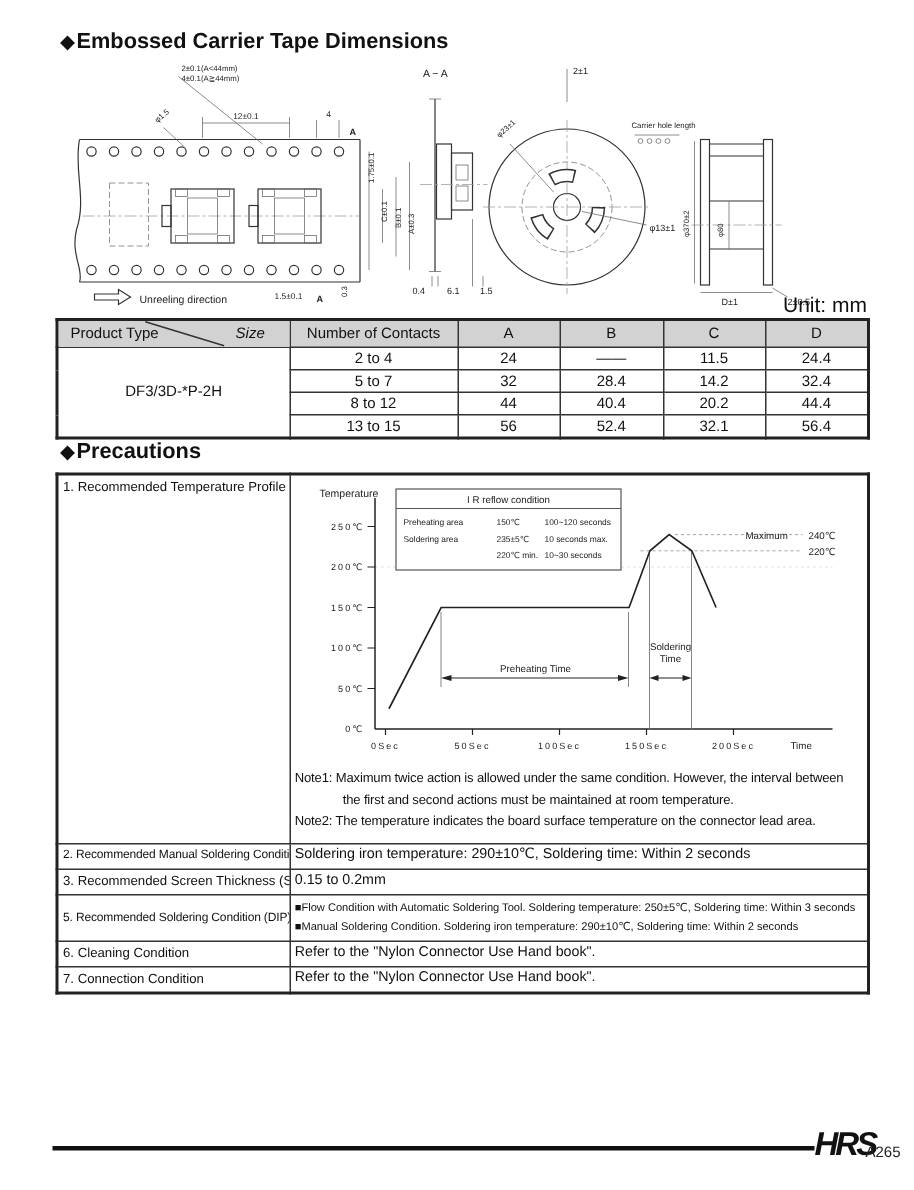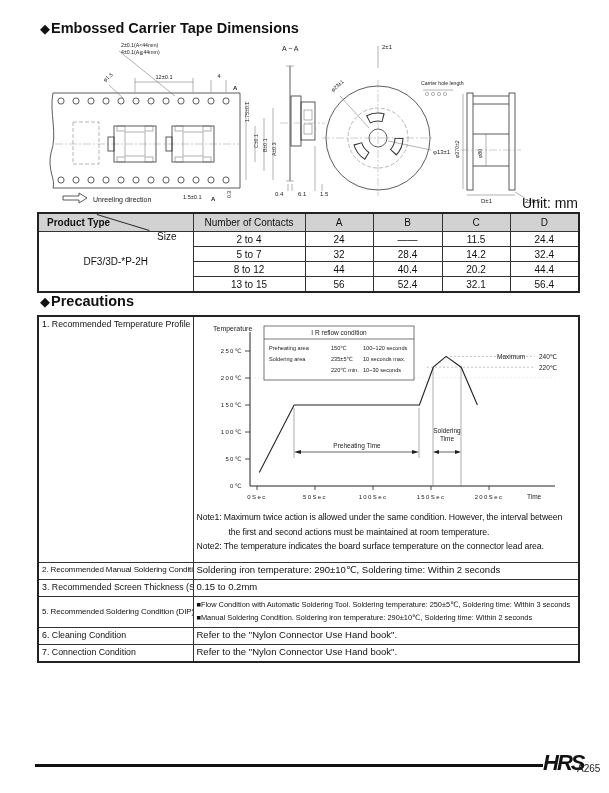--- a/index.html
+++ b/index.html
@@ -17,22 +17,22 @@
   .thin{stroke:#666;stroke-width:0.5;fill:none;}
   .ctr{stroke:#999;stroke-width:0.5;fill:none;stroke-dasharray:8 2 2 2;}
   .dash{stroke:#888;stroke-width:0.6;fill:none;stroke-dasharray:4 2;}
   
   table{border-collapse:collapse;table-layout:fixed;}
   .dim{position:absolute;left:37px;top:212px;width:541px;font-size:10px;border:2px solid #222;}
   .dim th,.dim td{border:1px solid #333;text-align:center;padding:0;height:14px;line-height:13px;}
   .dim th{background:#d2d2d2;font-weight:normal;height:17px;}
   .diag-cell{position:relative;}
   .diag-line{position:absolute;left:58px;top:0;width:55px;border-top:1px solid #333;transform:rotate(17deg);transform-origin:0 0;}
-  .pt-label{position:absolute;left:8px;top:2px;font-weight:bold;}
-  .sz-label{position:absolute;right:16px;top:16px;}
+  .pt-label{position:absolute;left:8px;top:2px;}
+  .sz-label{position:absolute;right:16px;top:2px;font-style:italic;}
   .prec{position:absolute;left:37px;top:315px;width:541px;border:2px solid #222;}
   .prec td{border:1px solid #333;padding:1px 3px;vertical-align:top;font-size:9.5px;line-height:12px;white-space:nowrap;overflow:hidden;}
   .prec td.lab{font-size:8px;letter-spacing:-0.1px;}
   .prec td.lab9{font-size:8.8px;}
   .prec td.cond{font-size:7.4px;line-height:13px;}
   .notes{font-size:8.7px;line-height:14.5px;letter-spacing:-0.1px;margin-top:1px;white-space:nowrap;}
   .notes .ind{padding-left:32px;}
   .wm{font-size:46px;letter-spacing:7px;color:rgba(182,188,194,0.55);z-index:5;pointer-events:none;white-space:nowrap;}
   .foot-rule{left:35px;top:764px;width:508px;height:3px;background:#111;}
   .hrs{left:543px;top:750px;font-size:22px;font-weight:bold;font-style:italic;letter-spacing:-2px;}

